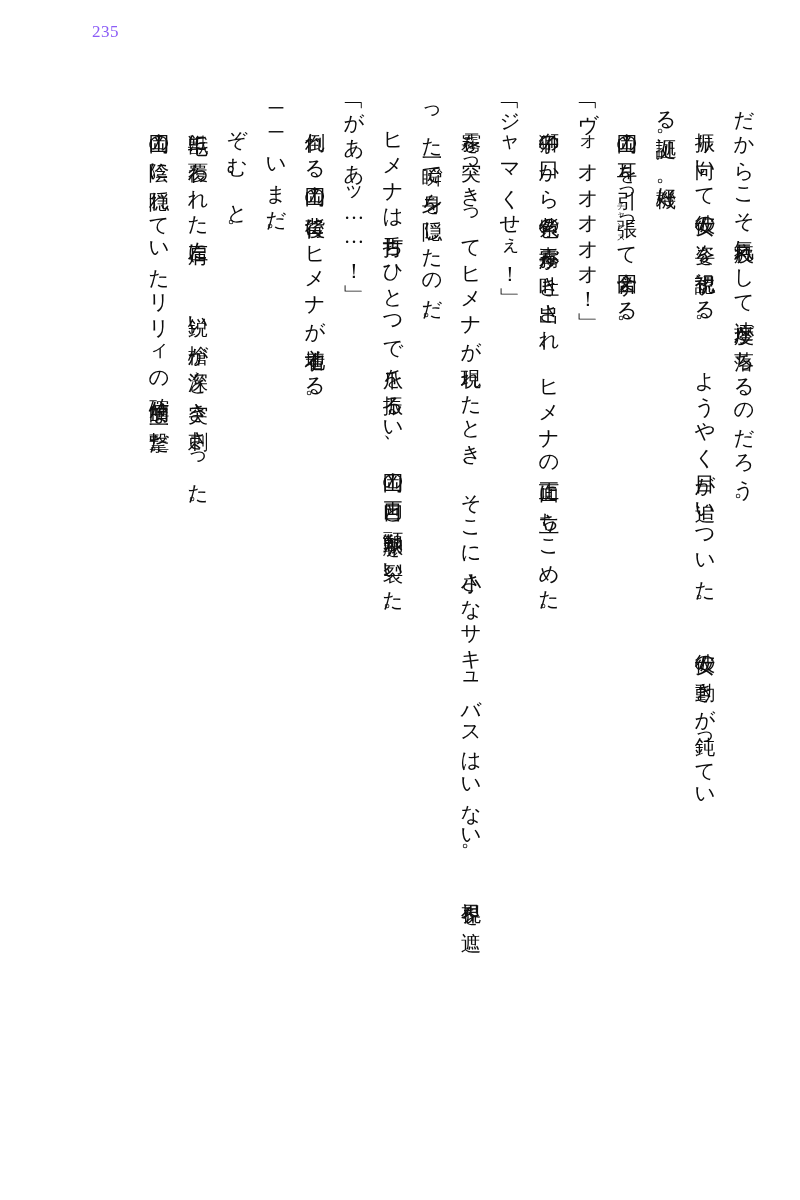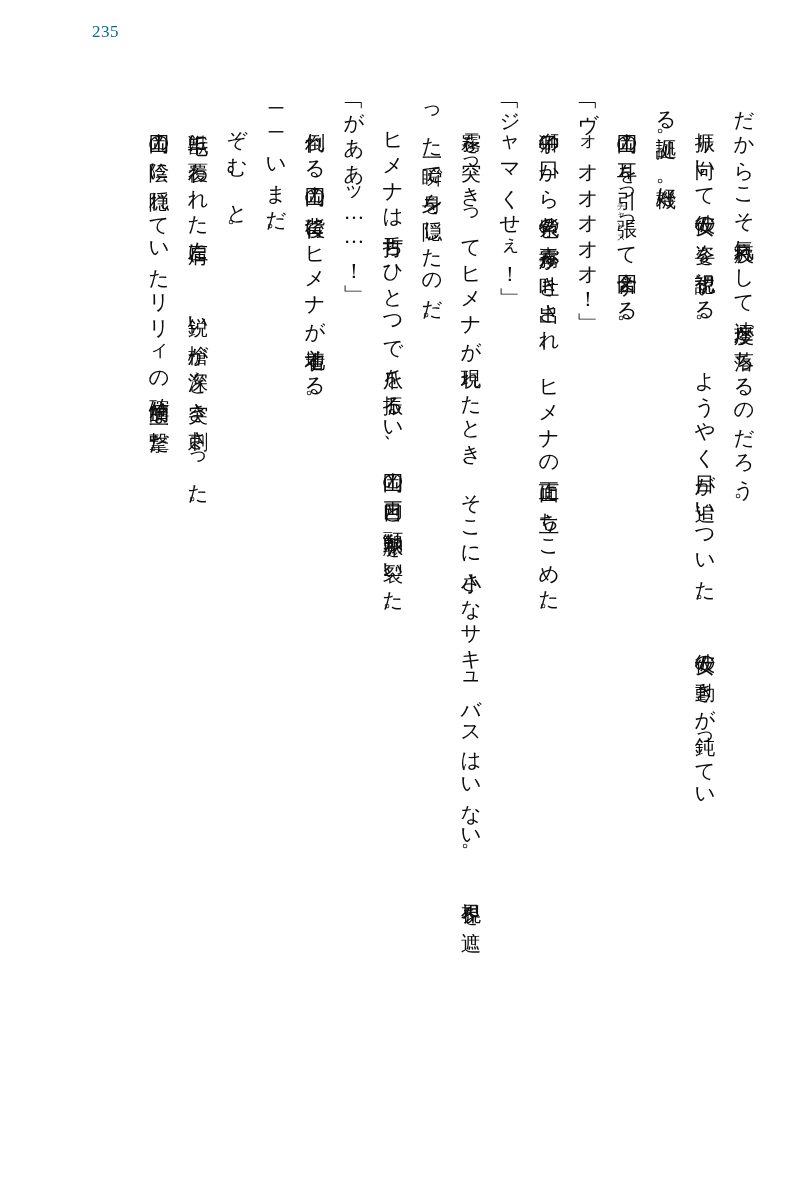--- a/index.html
+++ b/index.html
@@ -26,21 +26,21 @@
   }
 
   
   .page-number {
     position: absolute;
     top: 22px;
     left: 92px;
     font-size: 17px;
     letter-spacing: 0.5px;
     font-family: "Liberation Serif", "DejaVu Serif", serif;
-    color: #0369a1;
+    color: #8b5cf6;
   }
 
   
   .text-block {
     position: absolute;
     top: 96px;
     left: 48px;
     width: 706px;
     height: 1050px;
     display: flex;

